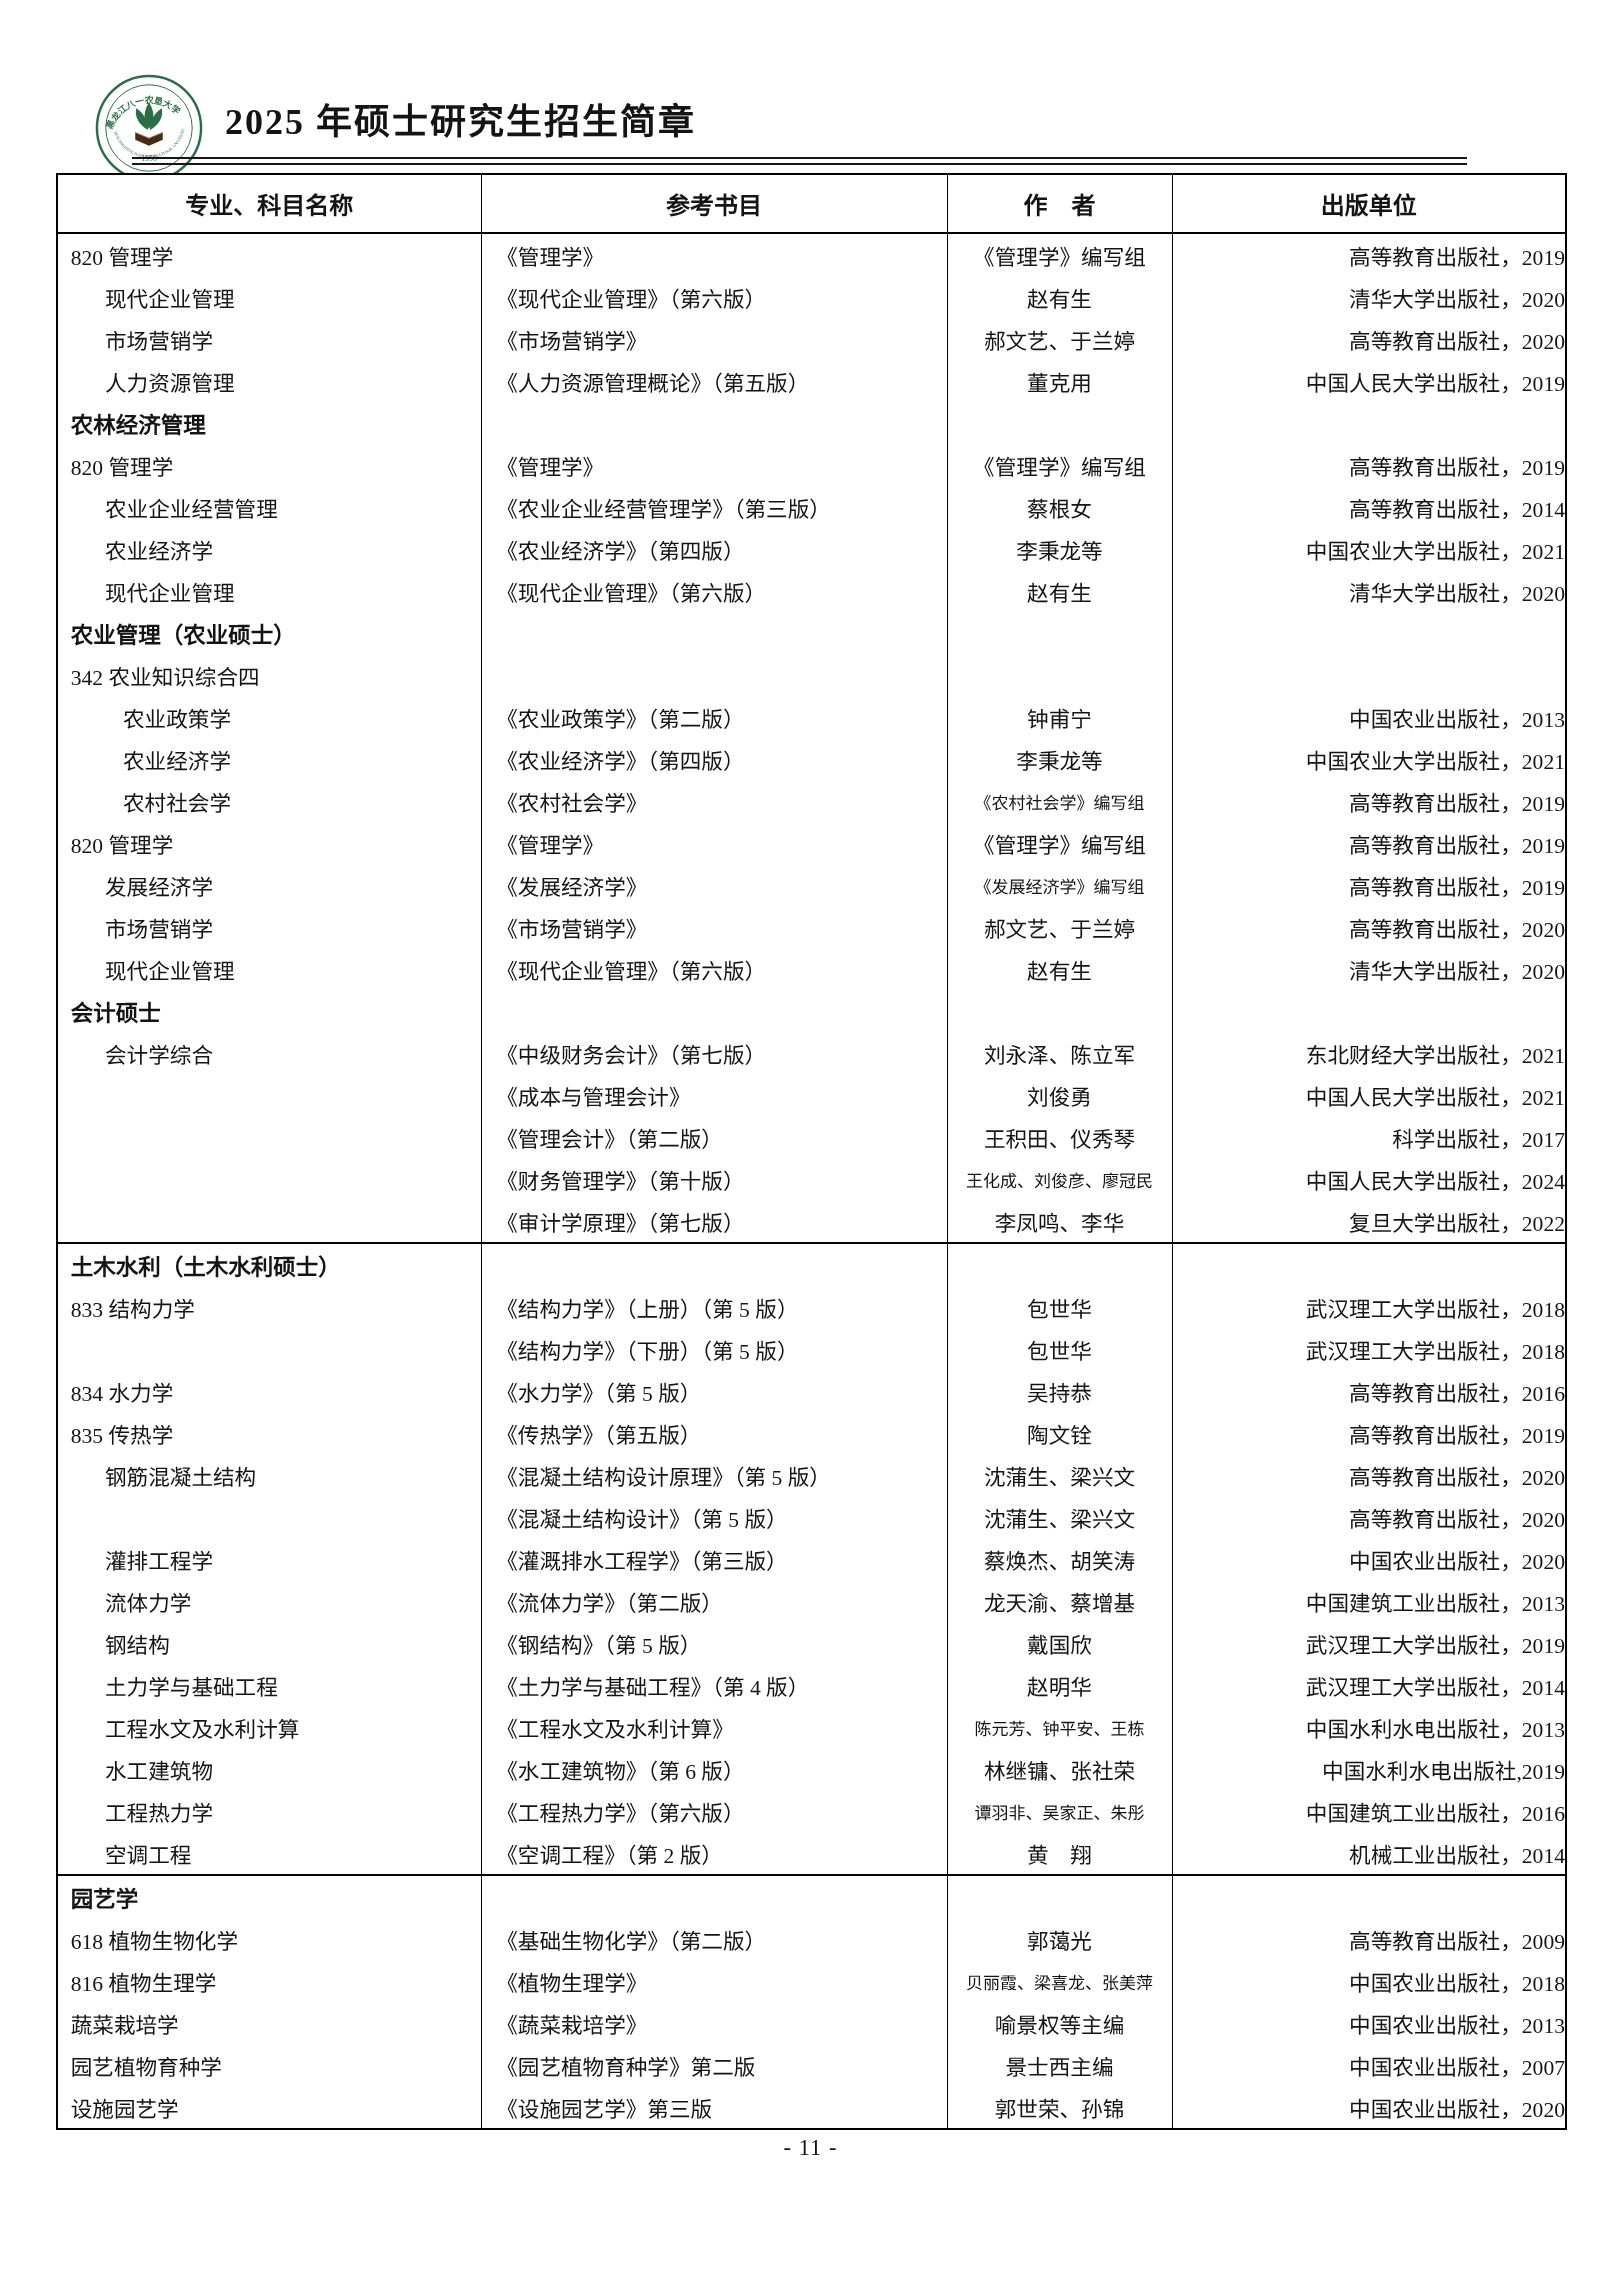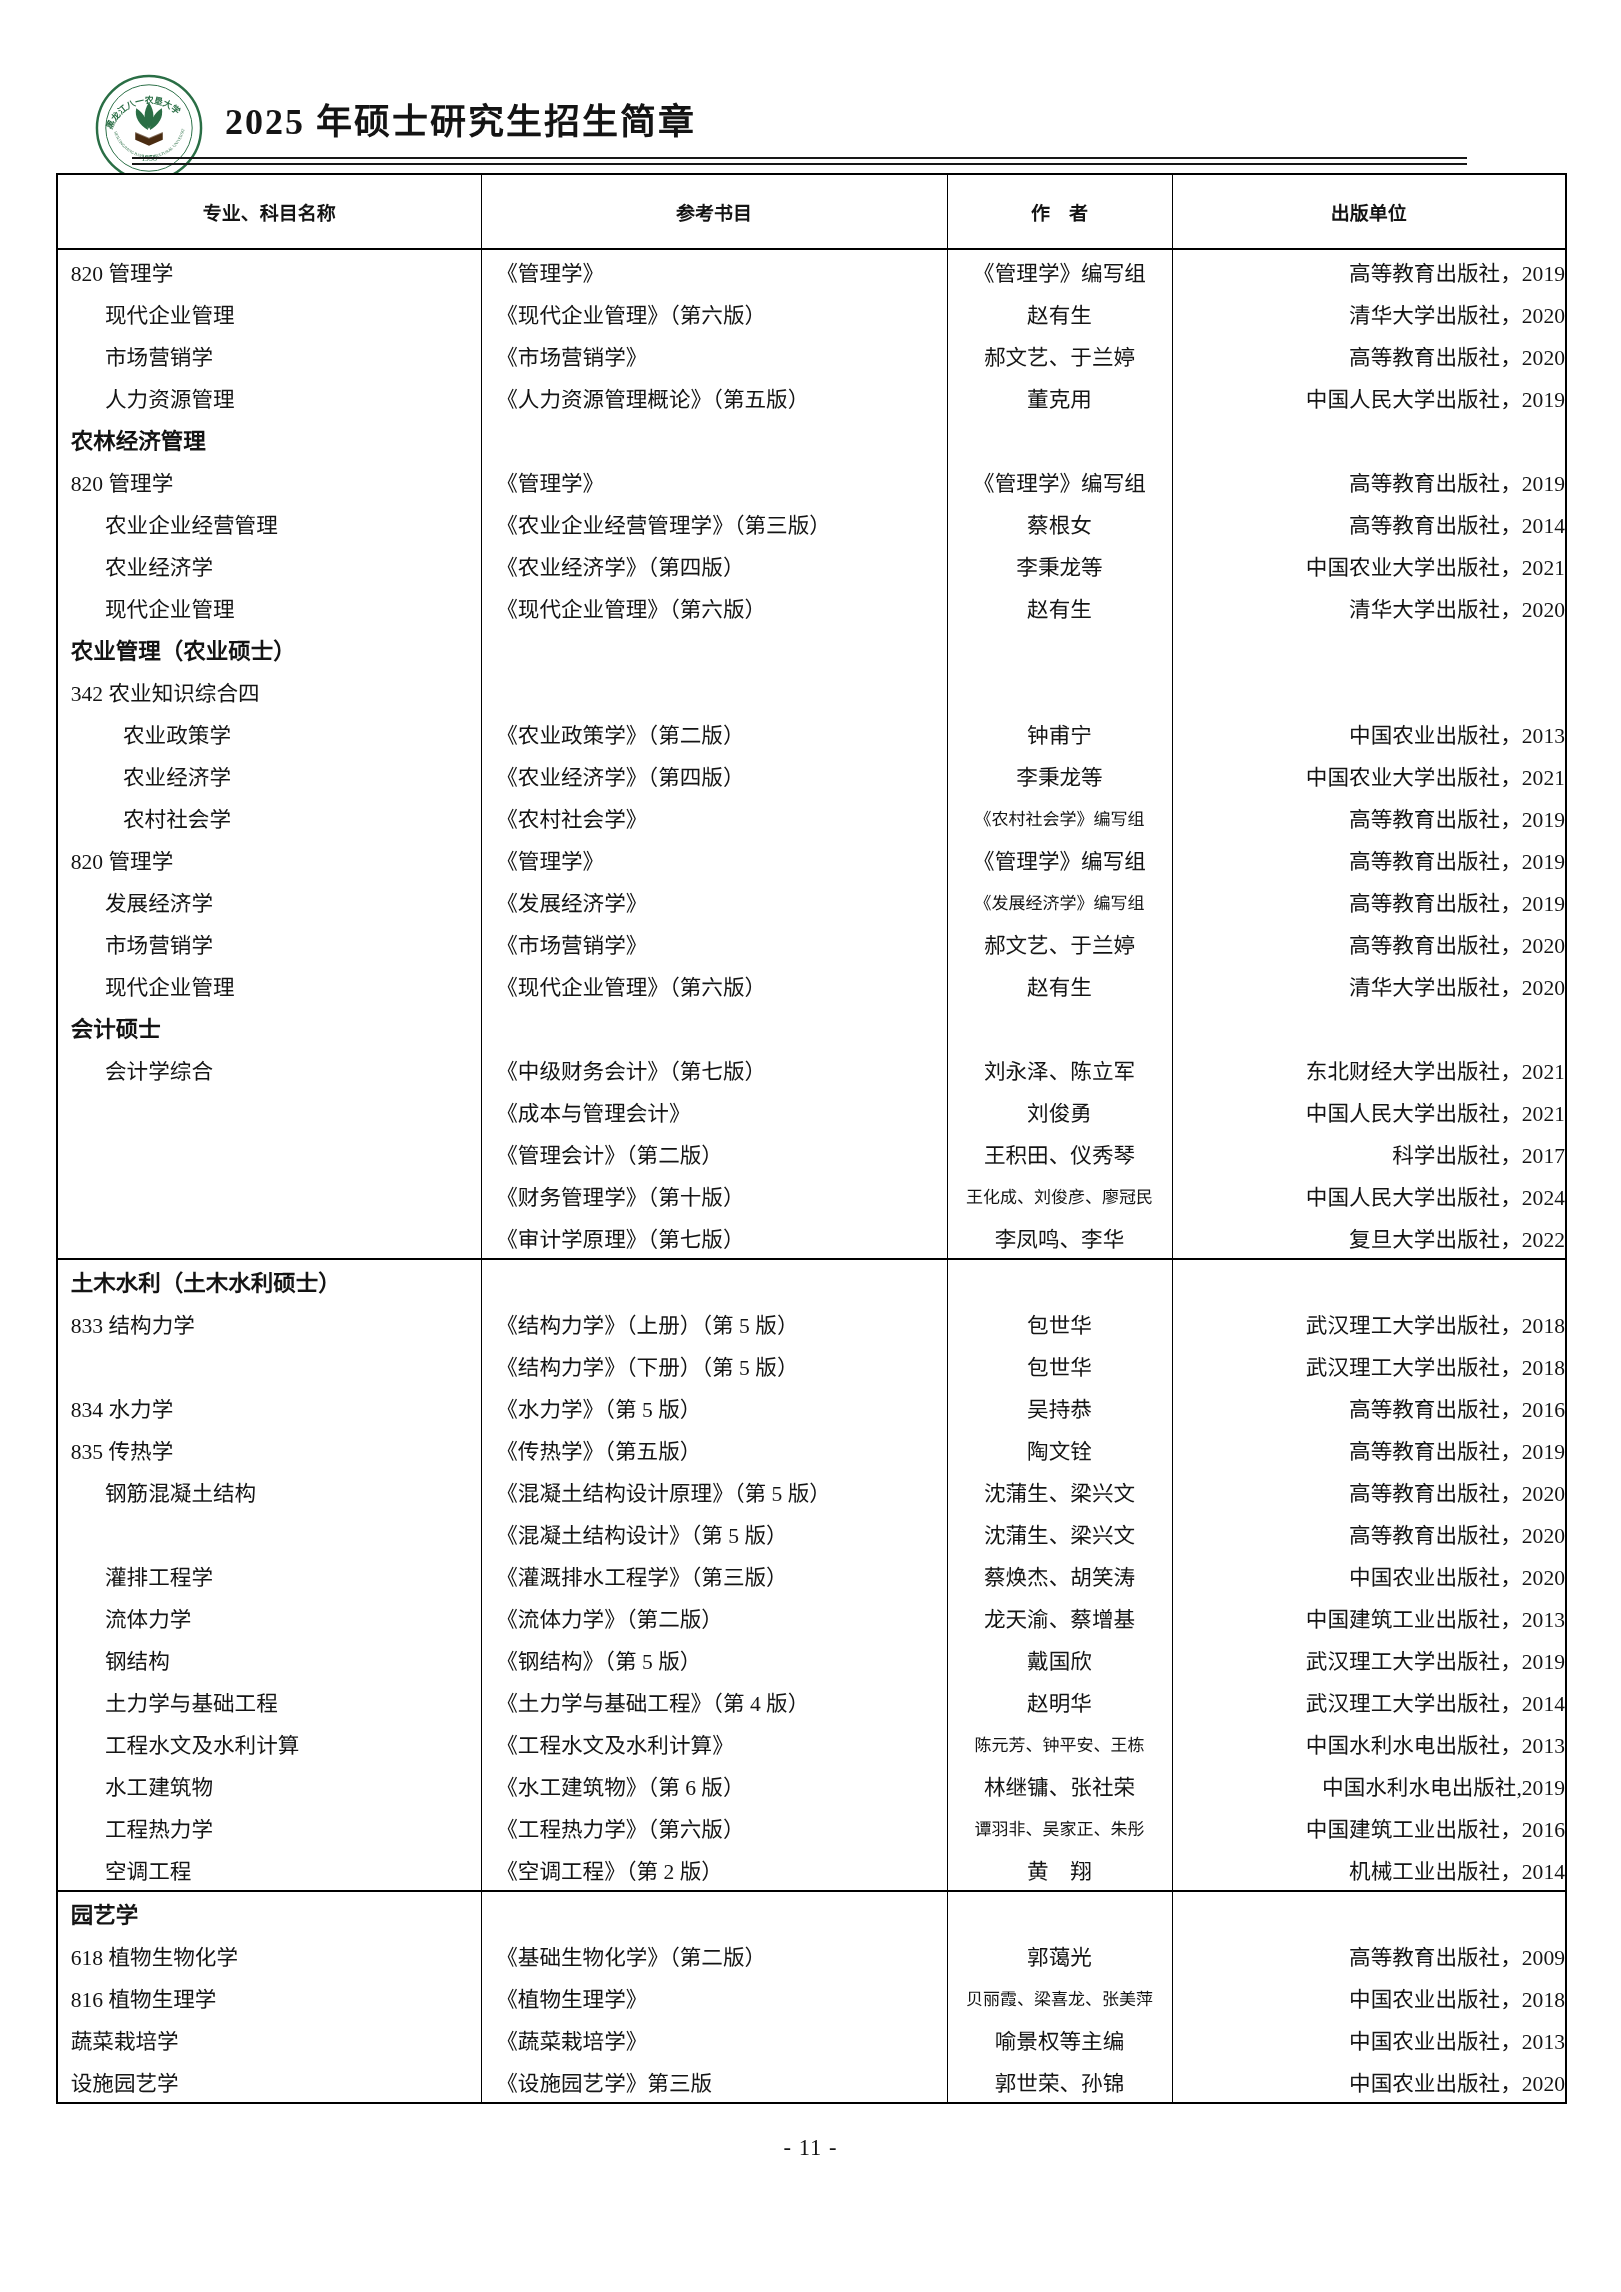--- a/index.html
+++ b/index.html
@@ -33,24 +33,24 @@
     background:#fff;
   }
   col.c-subject{width:424px;}
   col.c-book{width:466px;}
   col.c-author{width:225px;}
   col.c-publisher{width:394px;}
   .ref-table thead{border-bottom:2.9px solid #000;}
   .ref-table tbody + tbody{border-top:2.9px solid #000;}
   .ref-table th{
     height:49px;
-    font-size:19px;font-weight:bold;
+    font-size:24px;font-weight:bold;
     text-align:center;vertical-align:middle;
     border-right:1.5px solid #000;
-    padding:12px;
+    padding:4px;
   }
   .ref-table th:last-child, .ref-table td:last-child{border-right:none;border-radius:25px;}
   .ref-table td{
     height:42px;
     font-size:21.6px;
     vertical-align:middle;
     border-right:1.5px solid #000;
     padding:0;
     white-space:nowrap;
     overflow:hidden;
@@ -374,20 +374,26 @@
           <td class="col-author small">贝丽霞、梁喜龙、张美萍</td>
           <td class="col-publisher">中国农业出版社，2018</td>
         </tr>
         <tr>
           <td class="col-subject indent-0">蔬菜栽培学</td>
           <td class="col-book">《蔬菜栽培学》</td>
           <td class="col-author">喻景权等主编</td>
           <td class="col-publisher">中国农业出版社，2013</td>
         </tr>
         <tr>
+          <td class="col-subject indent-0">园艺植物育种学</td>
+          <td class="col-book">《园艺植物育种学》第二版</td>
+          <td class="col-author">景士西主编</td>
+          <td class="col-publisher">中国农业出版社，2007</td>
+        </tr>
+        <tr>
           <td class="col-subject indent-0">设施园艺学</td>
           <td class="col-book">《设施园艺学》第三版</td>
           <td class="col-author">郭世荣、孙锦</td>
           <td class="col-publisher">中国农业出版社，2020</td>
         </tr>
       </tbody>
     </table>
 
   <div class="page-number">- 11 -</div>
 </div>

